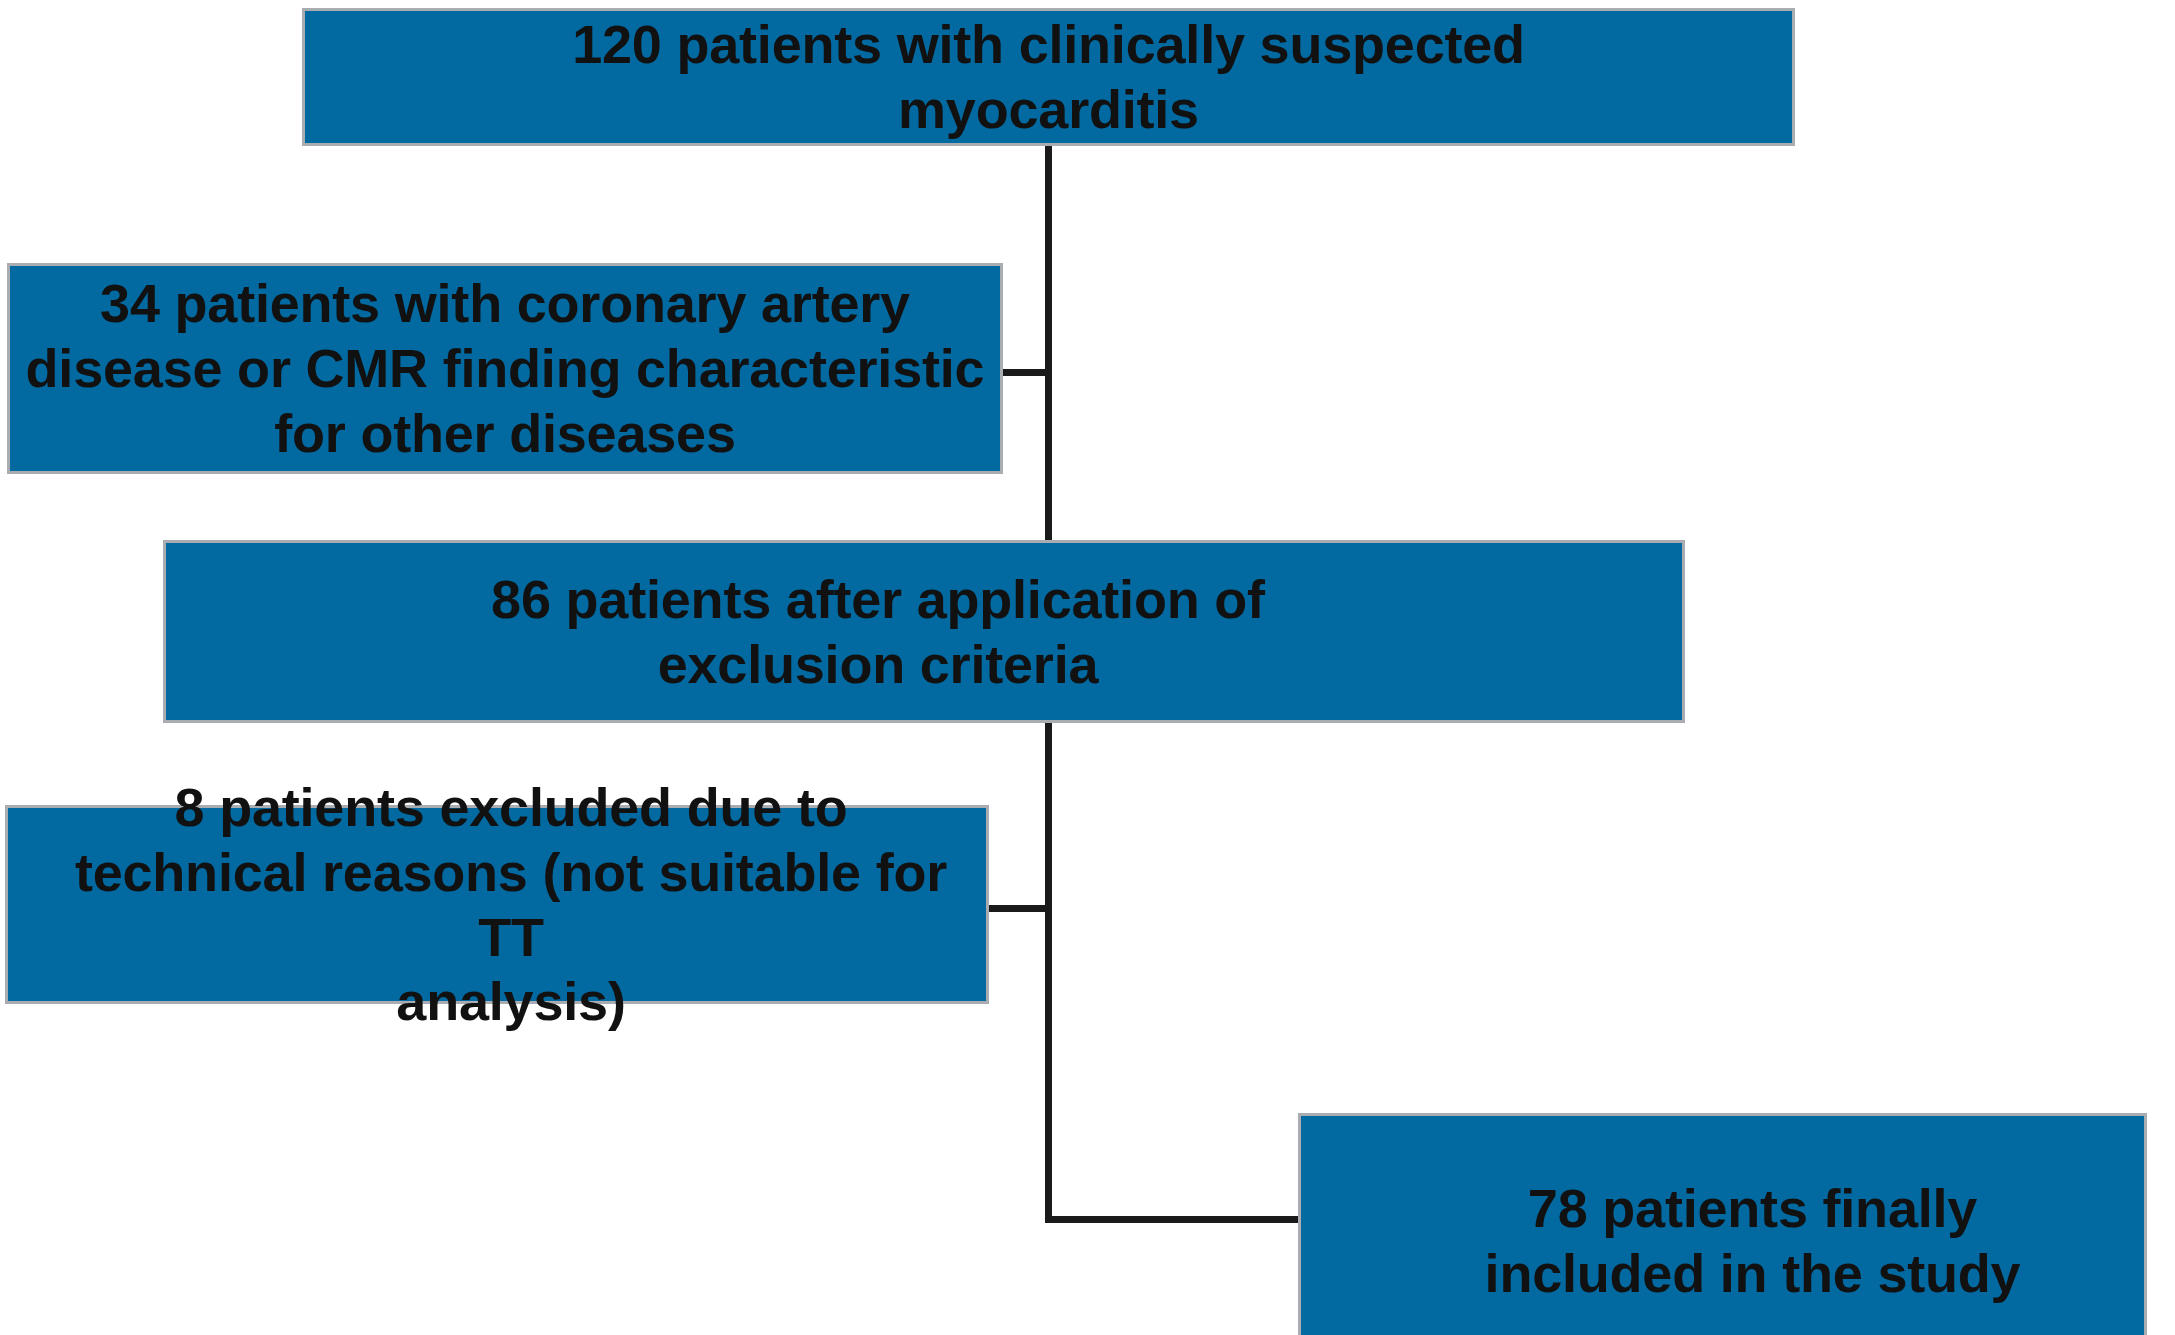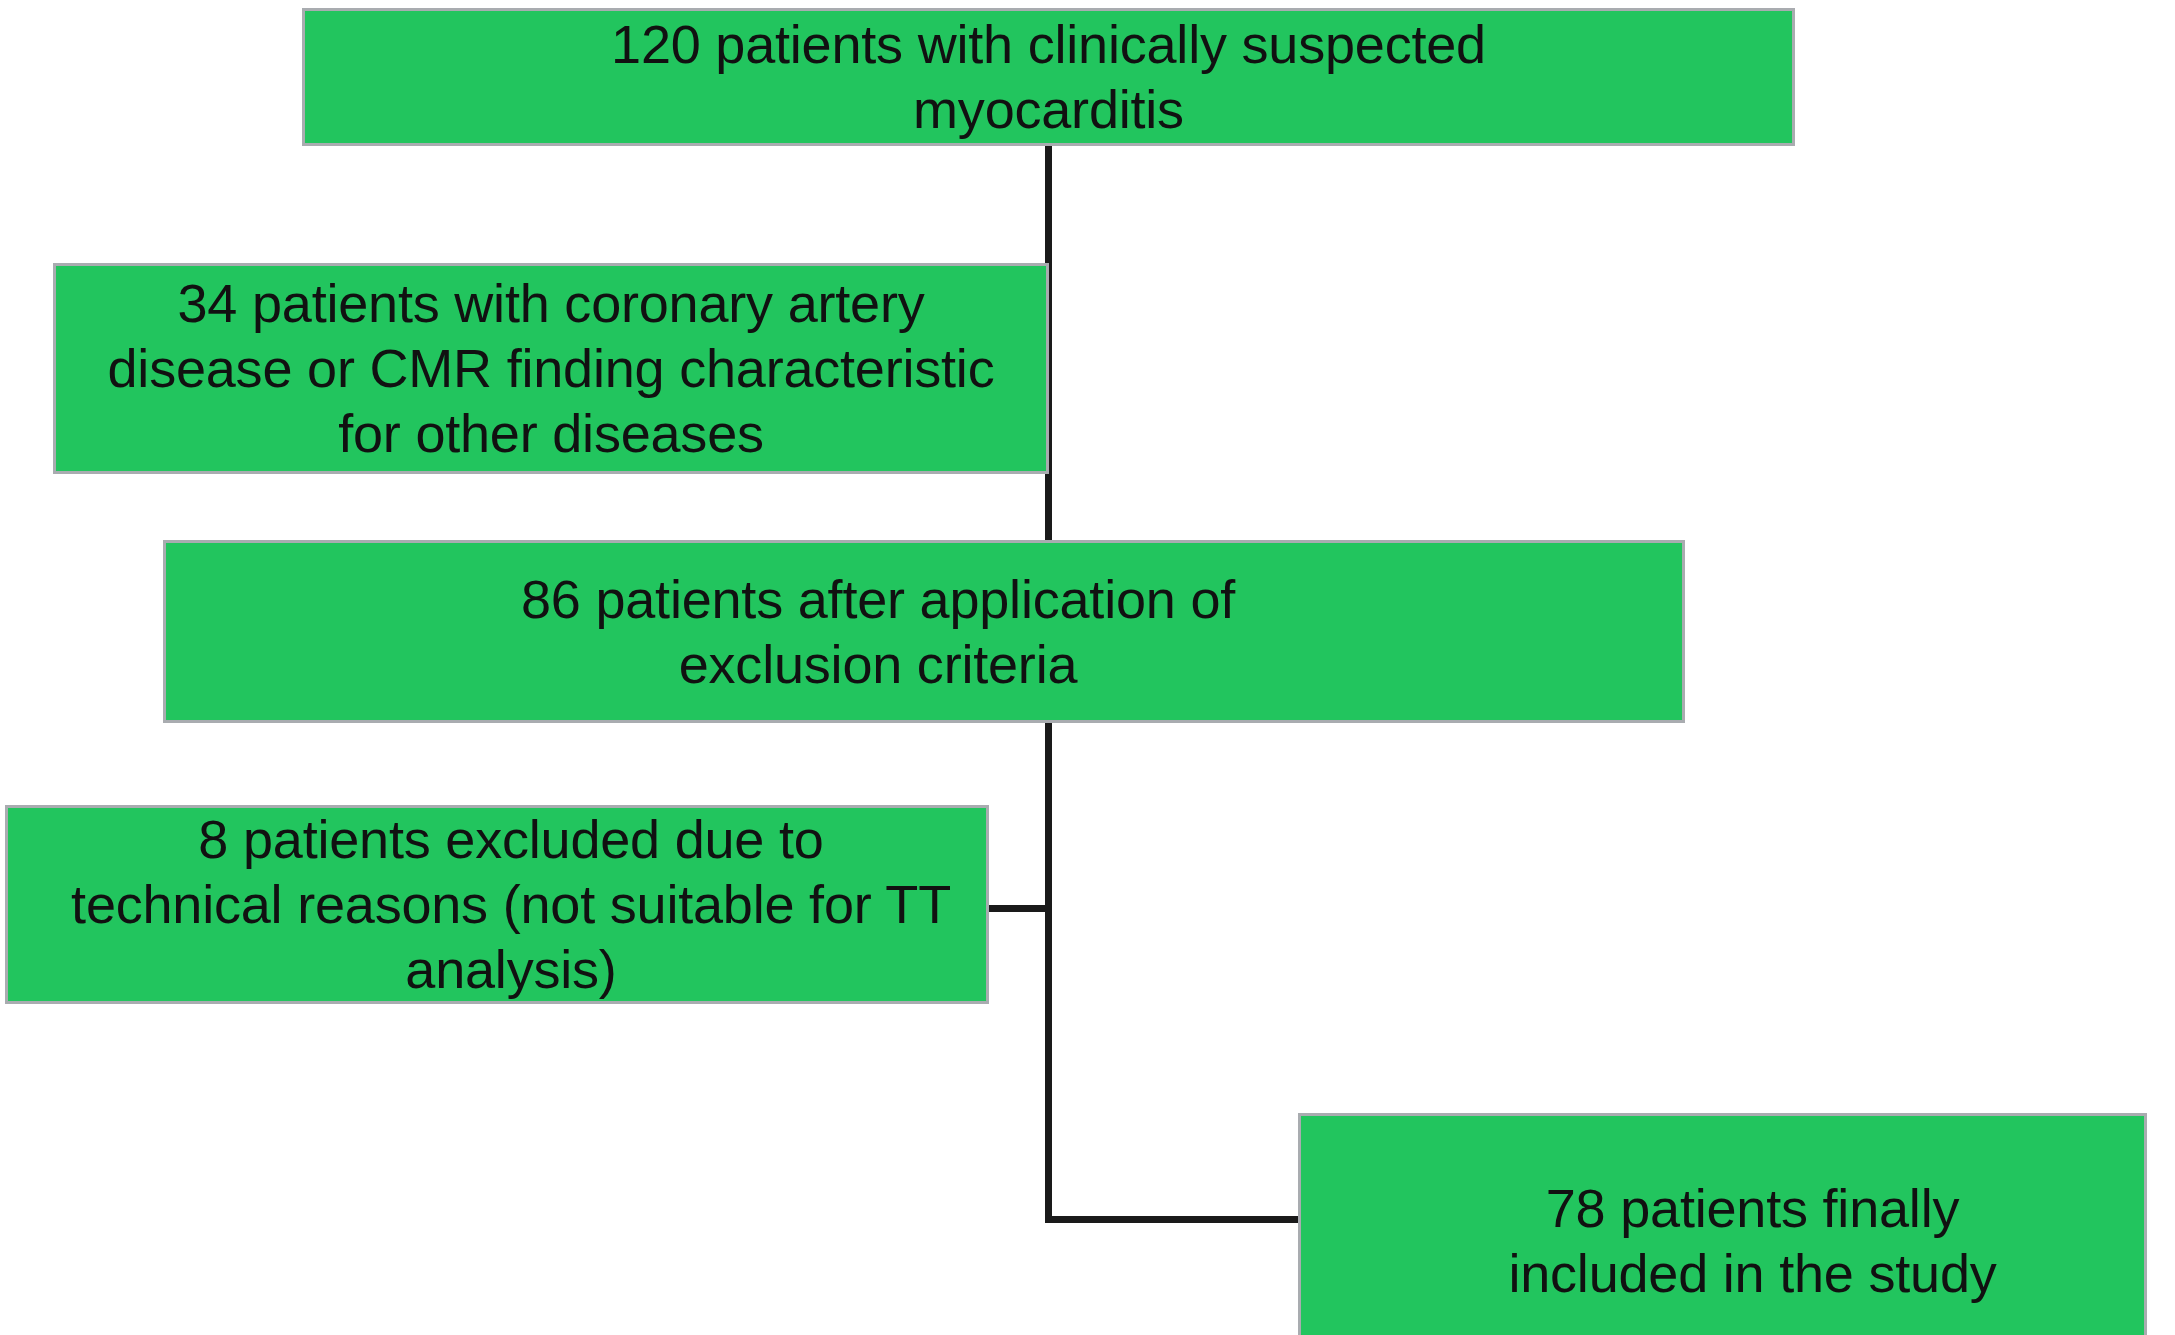--- a/index.html
+++ b/index.html
@@ -18,42 +18,43 @@
     width: 2175px;
     height: 1335px;
     background: #ffffff;
     overflow: hidden;
   }
 
   
   .node {
     position: absolute;
     box-sizing: border-box;
-    background: #22c55e;
+    background: #0369a1;
     border: 3px solid #a9acb0;
     display: flex;
     align-items: center;
     justify-content: center;
     text-align: center;
+    font-weight: bold;
   }
   .node .node-text {
     display: block;
     width: 100%;
     font-size: 54px;
     line-height: 1.20;
     letter-spacing: -0.2px;
     color: #111111;
     white-space: pre-line;
     padding: 0 10px;
     box-sizing: border-box;
   }
 
   
   #node-enrolled      { left: 302px;  top: 8px;    width: 1493px; height: 138px; }
-  #node-excluded-cad  { left: 7px;    top: 263px;  width: 996px;  height: 211px; margin-left: 46px; }
+  #node-excluded-cad  { left: 7px;    top: 263px;  width: 996px;  height: 211px; }
   #node-after-excl    { left: 163px;  top: 540px;  width: 1522px; height: 183px; }
   #node-excluded-tech { left: 5px;    top: 805px;  width: 984px;  height: 199px; padding-left: 28px; }
   #node-included      { left: 1298px; top: 1113px; width: 849px;  height: 256px; }
 
   
   #node-after-excl .node-text { transform: translateX(-46px); }
   #node-included   .node-text { transform: translateX(30px); }
 
   
   .conn {

